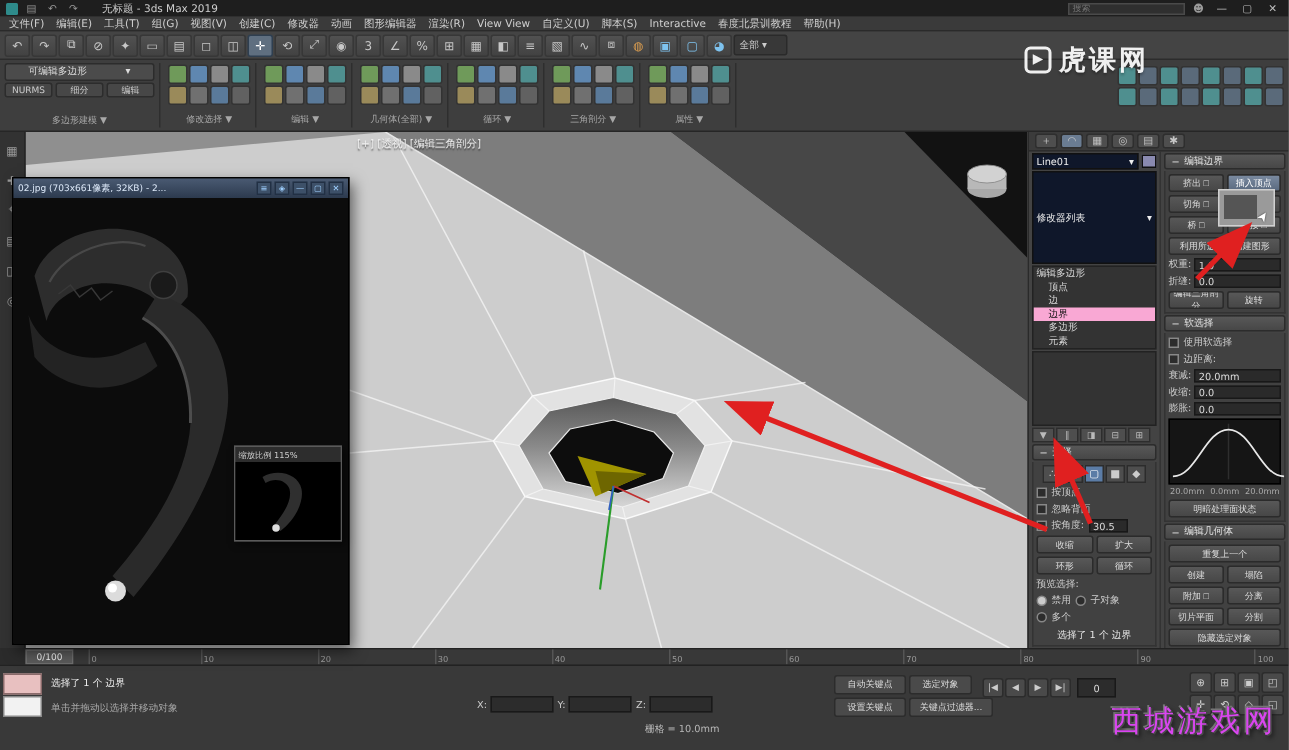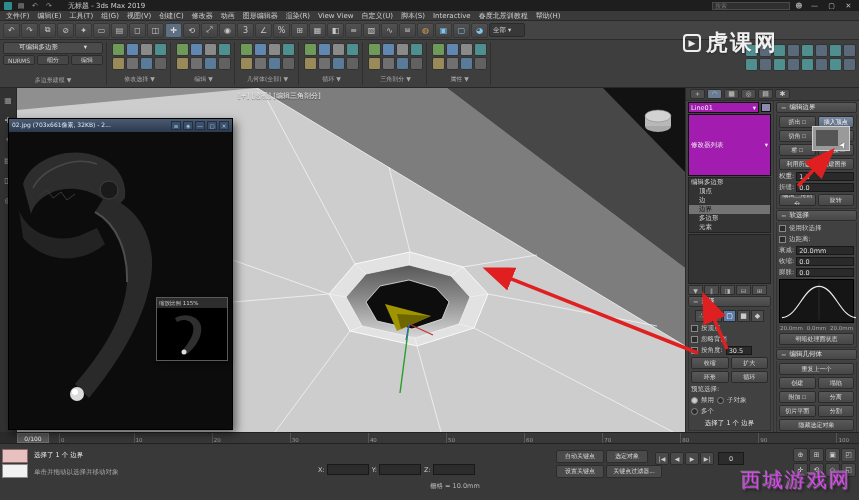--- a/index.html
+++ b/index.html
@@ -51,26 +51,26 @@
 #zoompopup .zp-img{width:70px;height:52px;background:#000}
 
 #cmdpanel{position:absolute;top:88px;left:685px;width:174px;height:344px;background:#434343;border-left:1px solid #2a2a2a;font-size:6.5px;z-index:2;overflow:hidden}
 .cp-tabs{height:13px;display:flex;gap:2px;padding:1px 4px;background:#3b3b3b;border-bottom:1px solid #2c2c2c}
 .cp-tab{width:15px;height:10px;background:#4e4e4e;border:1px solid #2e2e2e;color:#c8c8c8;font-size:7px;display:flex;align-items:center;justify-content:center;border-radius:2px}
 .cp-tab.act{background:#6a7c92}
 .cp-cols{display:flex;height:331px}
 .col-l{width:88px;padding:1px 2px;display:flex;flex-direction:column;gap:1px}
 .col-r{width:86px;padding:1px 2px;border-left:1px solid #333;display:flex;flex-direction:column;gap:1px}
 .namerow{display:flex;gap:2px;align-items:center}
-.cpdrop{flex:1;height:11px;background:#a21caf;border:1px solid #111;color:#eee;display:flex;align-items:center;justify-content:space-between;padding:0 2px}
+.cpdrop{flex:1;height:11px;background:#0f172a;border:1px solid #111;color:#eee;display:flex;align-items:center;justify-content:space-between;padding:0 2px}
 .swatch{width:10px;height:9px;background:#8a8ab0;border:1px solid #111}
 .stack{background:#333;border:1px solid #222;height:56px;overflow:hidden}
 .stackrow{height:9px;display:flex;align-items:center;gap:2px;padding:0 2px;color:#d8d8d8}
 .stackrow.ind{padding-left:10px}
-.stackrow.sel{background:#737373;color:#111}
+.stackrow.sel{background:#f9a8d4;color:#111}
 .stack2{background:#333;border:1px solid #222;height:50px}
 .stackbtns{display:flex;gap:1px}
 .sbt{width:15px;height:10px;background:#4e4e4e;border:1px solid #2d2d2d;color:#bbb;font-size:6px;display:flex;align-items:center;justify-content:center}
 .rollhead{height:11px;background:linear-gradient(#585858,#474747);border:1px solid #2c2c2c;border-radius:2px;display:flex;align-items:center;padding:0 4px;gap:3px;color:#e2e2e2}
 .rollbody{background:#414141;border:1px solid #333;border-top:none;padding:2px;display:flex;flex-direction:column;gap:2px}
 .soicons{display:flex;gap:1px;justify-content:center}
 .soi{width:13px;height:12px;background:#4e4e4e;border:1px solid #2c2c2c;color:#ccc;font-size:7px;display:flex;align-items:center;justify-content:center}
 .soi.act{background:#5b7ca6;color:#fff}
 .chk{display:flex;align-items:center;gap:3px;color:#ccc}
 .box{width:7px;height:7px;border:1px solid #888;background:#2c2c2c;flex:none}
@@ -105,21 +105,21 @@
 #framefield{position:absolute;left:718px;top:8px;width:26px;height:13px;background:#2c2c2c;border:1px solid #191919;color:#ddd;display:flex;align-items:center;justify-content:center}
 #navgrid{position:absolute;left:793px;top:4px;display:grid;grid-template-columns:repeat(4,15px);grid-auto-rows:14px;gap:1px}
 .nav{background:#4a4a4a;border:1px solid #2c2c2c;color:#ccc;font-size:7px;display:flex;align-items:center;justify-content:center;border-radius:2px}
 
 #arrows{position:absolute;top:0;left:0;width:859px;height:500px;z-index:10;pointer-events:none}
 #callout-thumb{position:absolute;left:812px;top:126px;width:38px;height:25px;background:#9a9a9a;border:1px solid #d0d0d0;z-index:9;overflow:hidden}
 #callout-thumb .inner{position:absolute;left:3px;top:3px;width:22px;height:16px;background:#555}
 #callout-thumb .cursor{position:absolute;right:2px;bottom:0px;color:#fff;font-size:9px;text-shadow:0 0 1px #000;transform:rotate(-55deg)}
 #wm-top{position:absolute;left:683px;top:28px;display:flex;align-items:center;gap:5px;z-index:11;opacity:.92;pointer-events:none}
 #wm-top .play{width:18px;height:18px;border:2px solid #fff;border-radius:4px;display:flex;align-items:center;justify-content:center;color:#fff;font-size:9px}
-#wm-top .txt{color:#fff;font-size:22px;font-weight:bold;letter-spacing:2px;text-shadow:0 1px 2px rgba(0,0,0,.35)}
+#wm-top .txt{color:#fff;font-size:18px;font-weight:bold;letter-spacing:2px;text-shadow:0 1px 2px rgba(0,0,0,.35)}
 #wm-bottom{position:absolute;right:8px;bottom:6px;z-index:11;color:#d946ef;font-size:20px;font-weight:normal;letter-spacing:2px;text-shadow:1px 1px 0 #4a4a4a,2px 2px 3px rgba(0,0,0,.65),-1px -1px 0 #777;pointer-events:none}
 </style>
 </head>
 <body>
 
 <div id="titlebar">
   <div class="appicon"></div>
   <div class="qai">▤</div>
     <div class="qai">↶</div>
     <div class="qai">↷</div>

